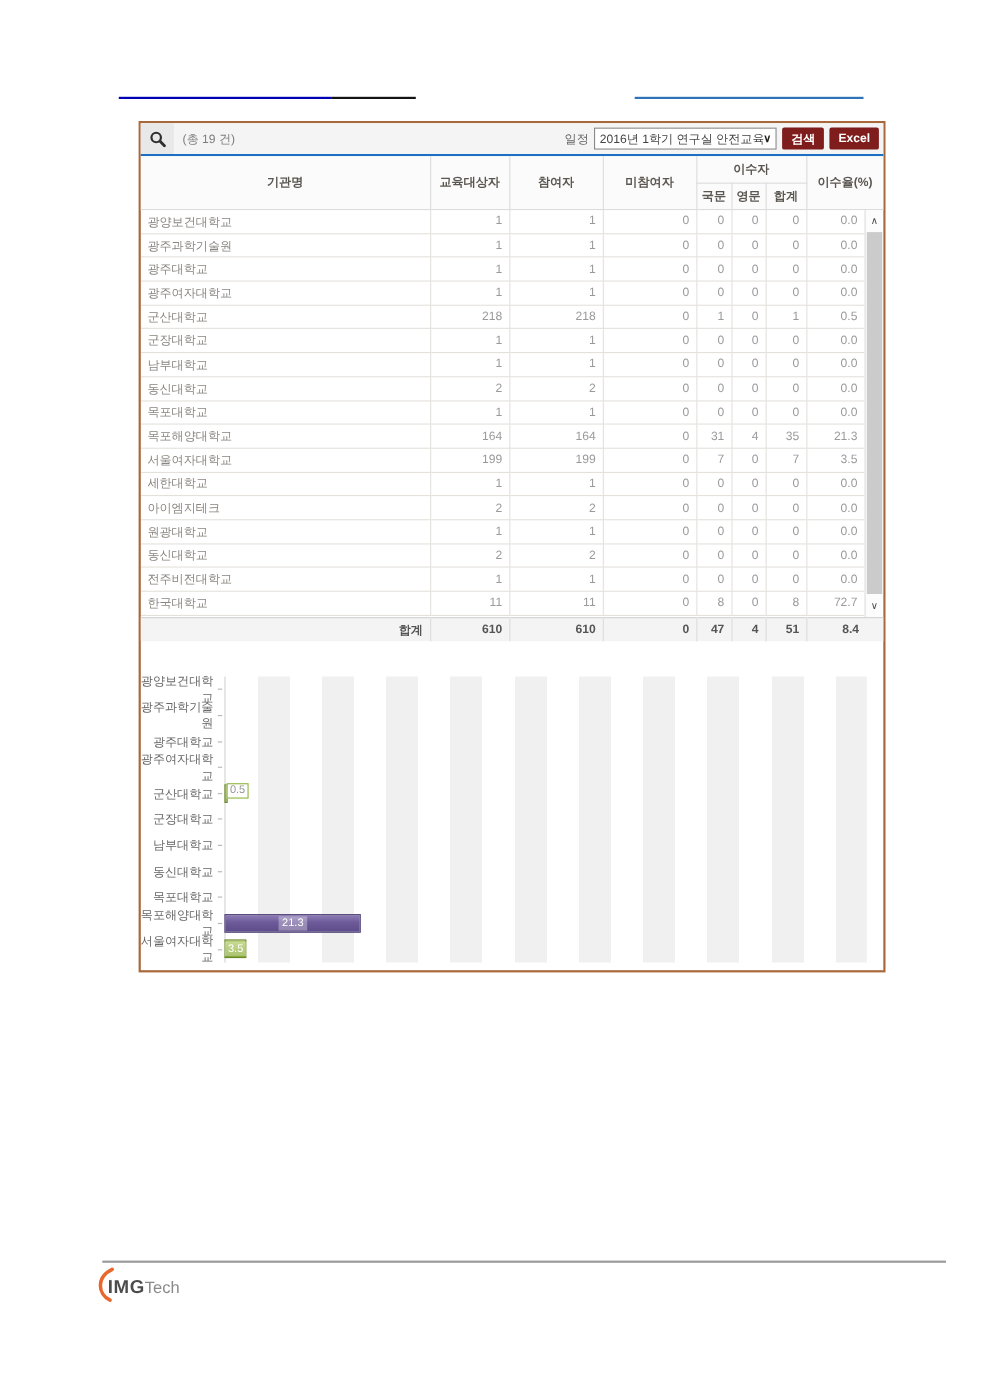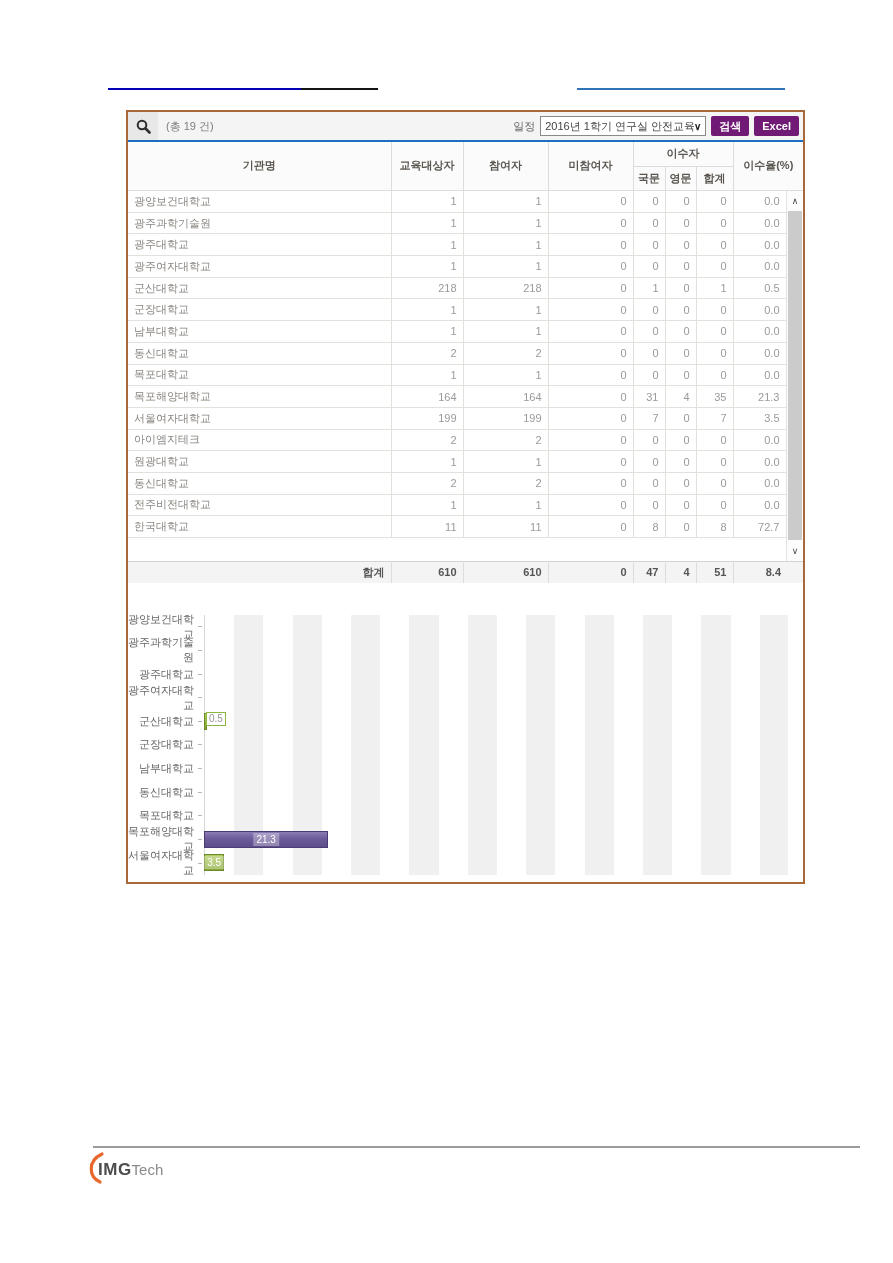--- a/index.html
+++ b/index.html
@@ -37,21 +37,21 @@
   .toolbar-right { margin-left:auto; display:flex; align-items:center; gap:5px; padding-right:4px; }
   .sched-label { font-size:11px; color:#666; }
   .select {
     width:166px; height:20px; background:#fff;
     border:1px solid #898989; display:flex; align-items:center;
     justify-content:space-between; padding:0 4px; cursor:default;
   }
   .select .sel-val { font-size:11px; color:#444; white-space:nowrap; overflow:hidden; }
   .select .sel-chev { font-size:10px; color:#222; font-weight:bold; }
   .tb-btn {
-    background:#701a75; color:#fff; border:none; border-radius:2px;
+    background:#7f1d1d; color:#fff; border:none; border-radius:2px;
     font-size:11px; font-weight:bold; height:20px; padding:0 8px;
     font-family:"Liberation Sans", sans-serif; cursor:pointer;
   }
 
   
   table { border-collapse:collapse; table-layout:fixed; }
   th, td { overflow:hidden; white-space:nowrap; }
   .head-table { width:675px; background:#fbfbfb; }
   .head-table th {
     border:1px solid #dcdcdc; font-size:11px; font-weight:bold; color:#5b5650;
@@ -310,20 +310,30 @@
             <td class="name">서울여자대학교</td>
             <td>199</td>
             <td>199</td>
             <td>0</td>
             <td>7</td>
             <td>0</td>
             <td>7</td>
             <td>3.5</td>
           </tr>
           <tr>
+            <td class="name">세한대학교</td>
+            <td>1</td>
+            <td>1</td>
+            <td>0</td>
+            <td>0</td>
+            <td>0</td>
+            <td>0</td>
+            <td>0.0</td>
+          </tr>
+          <tr>
             <td class="name">아이엠지테크</td>
             <td>2</td>
             <td>2</td>
             <td>0</td>
             <td>0</td>
             <td>0</td>
             <td>0</td>
             <td>0.0</td>
           </tr>
           <tr>

